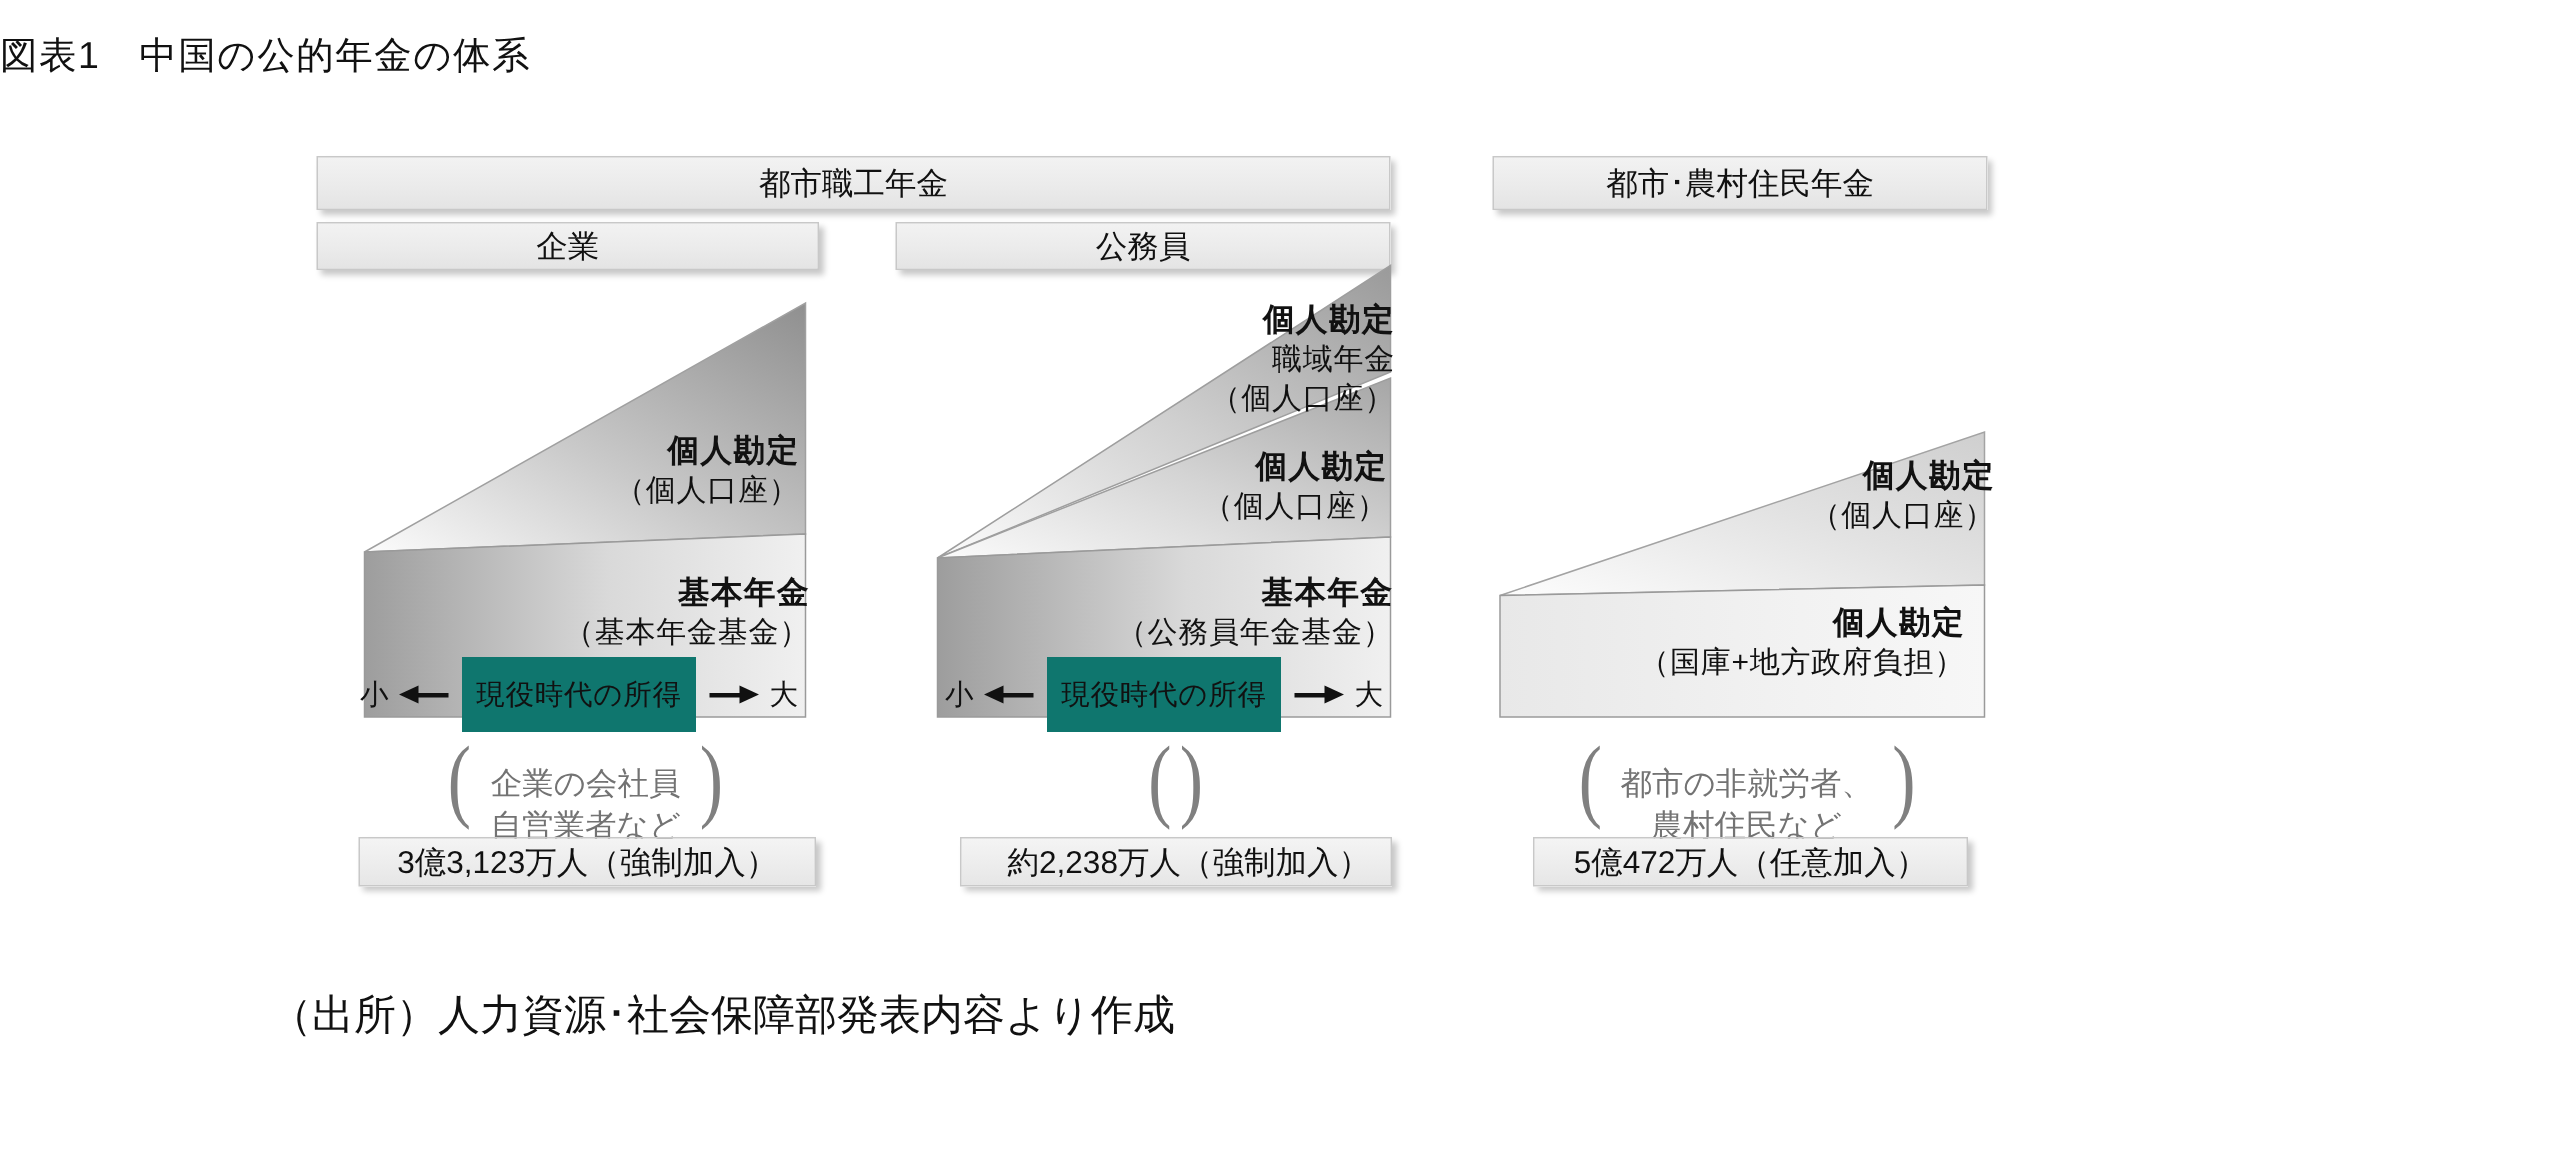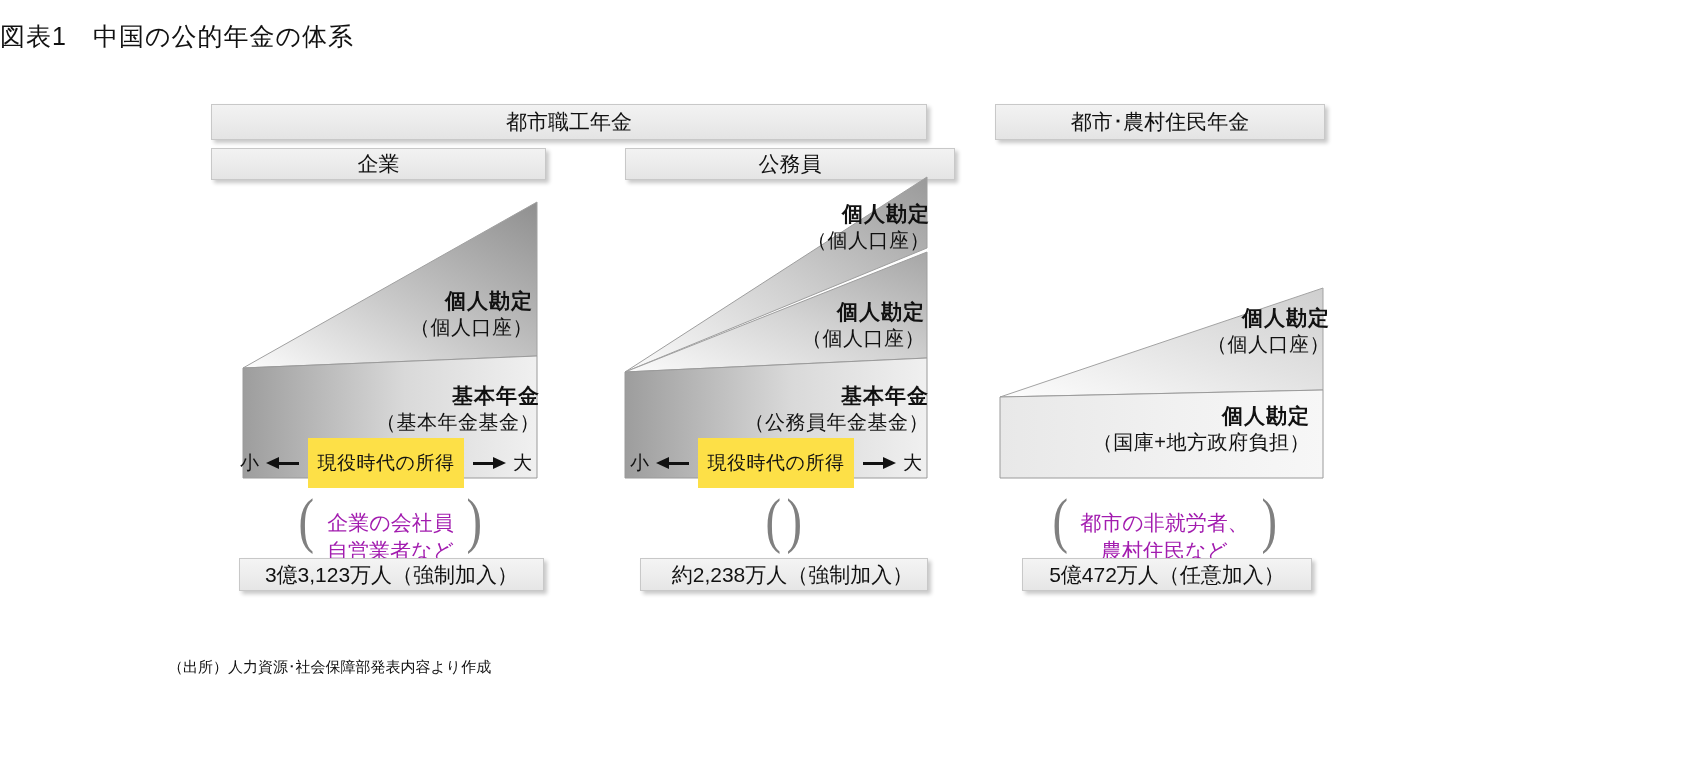--- a/index.html
+++ b/index.html
@@ -77,61 +77,61 @@
     content:"";position:absolute;left:0;top:1px;
     border-top:6.5px solid transparent;border-bottom:6.5px solid transparent;
     border-right:13px solid #111;
   }
   .axis-row .arrow-r::after{
     content:"";position:absolute;right:0;top:1px;
     border-top:6.5px solid transparent;border-bottom:6.5px solid transparent;
     border-left:13px solid #111;
   }
   .axis-row .axis-text{
-    background:#fde047;padding:12px 10px;font-size:19px;letter-spacing:.5px;
+    background:#0f766e;padding:12px 10px;font-size:19px;letter-spacing:.5px;
   }
 
   
   .bracket-group{
     position:absolute;
     display:flex;align-items:center;justify-content:center;
     color:#4a4a4a;
   }
   .brk{
     font-size:62px;line-height:1;color:#808080;
     font-family:"Liberation Serif","DejaVu Serif",serif;
     transform:scaleX(.75);
   }
   .bracket-text{
-    text-align:center;font-size:21px;line-height:1.35;color:#a21caf;
+    text-align:center;font-size:21px;line-height:1.35;color:#737373;
     white-space:nowrap;padding:0 10px;margin-top:34px;
   }
 
   
   .source{
-    position:absolute;left:168px;top:658px;
-    font-size:15px;color:#111;white-space:nowrap;
+    position:absolute;left:180px;top:658px;
+    font-size:28px;color:#111;white-space:nowrap;
   }
 </style>
 </head>
 <body>
 
 <div class="canvas">
 
   <div class="fig-title">図表1　中国の公的年金の体系</div>
 
   <div class="bar" style="left:211px;top:148px;width:335px;height:32px;">
     <span>企業</span>
   </div>
 
   <div class="bar" style="left:211px;top:104px;width:716px;height:36px;">
     <span>都市職工年金</span>
   </div>
 
-  <div class="bar" style="left:597px;top:148px;width:330px;height:32px;margin-left:28px;">
+  <div class="bar" style="left:597px;top:148px;width:330px;height:32px;">
     <span>公務員</span>
   </div>
 
   <div class="bar" style="left:995px;top:104px;width:330px;height:36px;">
     <span>都市･農村住民年金</span>
   </div>
 
   <div class="col" style="left:0;top:0;">
     <svg class="shape-svg" width="1703" height="775">
       <defs>
@@ -206,20 +206,21 @@
 
       <polygon points="625,372 927,177 927,248 625,372" fill="url(#gradTriA)" stroke="#9e9e9e" stroke-width="1"></polygon>
 
       <polygon points="625,372 927,252 927,358 625,372" fill="url(#gradTriB)" stroke="#9e9e9e" stroke-width="1"></polygon>
 
       <polygon points="625,372 927,358 927,478 625,478" fill="url(#gradBase2)" stroke="#9a9a9a" stroke-width="1"></polygon>
     </svg>
 
     <div class="shape-label" style="left:700px;top:200px;width:230px;">
       <span class="l1">個人勘定</span>
+      <span class="l2">職域年金</span>
       <span class="l3">（個人口座）</span>
     </div>
 
     <div class="shape-label" style="left:705px;top:298px;width:220px;">
       <span class="l1">個人勘定</span>
       <span class="l2">（個人口座）</span>
     </div>
 
     <div class="shape-label" style="left:664px;top:382px;width:265px;">
       <span class="l1">基本年金</span>

